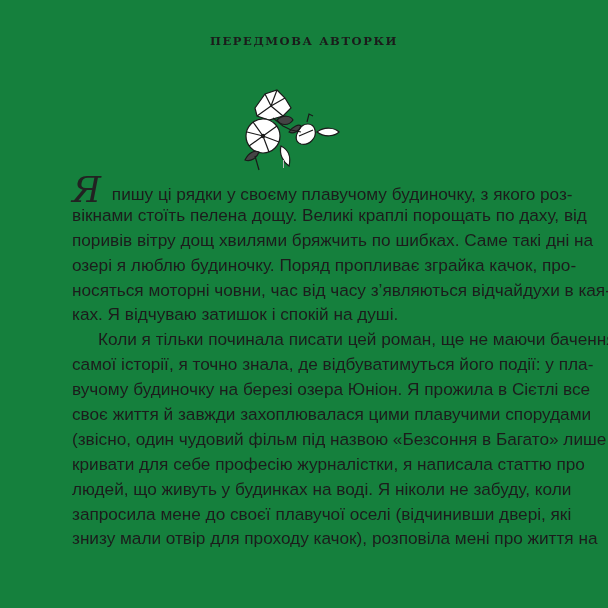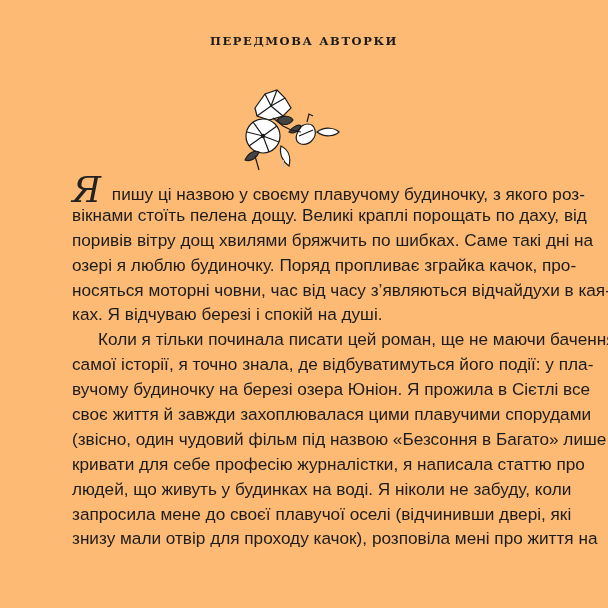--- a/index.html
+++ b/index.html
@@ -1,17 +1,17 @@
 <!DOCTYPE html>
 <html><head>
 <meta charset="utf-8">
 <style>
   html, body { margin:0; padding:0; background:#ffffff; }
   body { width:608px; height:608px; overflow:hidden; position:relative; }
-  .page { position:absolute; left:0; top:0; width:608px; height:608px; background:#fdba74; }
+  .page { position:absolute; left:0; top:0; width:608px; height:608px; background:#15803d; }
   .title {
     position:absolute; left:0; top:34px; width:608px; text-align:center;
     font-family:"DejaVu Serif", "Liberation Serif", serif;
     font-size:11.5px; letter-spacing:1.6px; color:#1b1b1b; font-weight:bold;
   }
   .ornament { position:absolute; left:243px; top:86px; width:110px; height:96px; }
   .text {
     position:absolute; left:72px; top:178px; width:458px;
     font-family:"Liberation Sans", "DejaVu Sans", sans-serif;
     font-size:17.2px; line-height:24.9px; color:#1c1c1c;
@@ -52,26 +52,26 @@
     <path d="M34 34 C40 28 48 30 50 34 C46 40 38 40 34 34 Z" fill="#444"></path>
     <path d="M46 46 C50 40 56 38 58 40 C56 46 50 48 46 46 Z" fill="#444"></path>
     <path d="M2 74 C6 66 12 64 16 66 C14 72 8 76 2 74 Z" fill="#444"></path>
     <path d="M12 70 L16 84"></path>
     <path d="M30 32 L40 40 L48 44 L58 46"></path>
   </svg>
 
   <div class="sep"></div>
 
   <div class="text">
-    <div class="line"><span class="dropcap">Я</span><span> пишу ці назвою у своєму плавучому будиночку, з якого роз-</span></div>
+    <div class="line"><span class="dropcap">Я</span><span> пишу ці рядки у своєму плавучому будиночку, з якого роз-</span></div>
     <div class="line">вікнами стоїть пелена дощу. Великі краплі порощать по даху, від</div>
     <div class="line">поривів вітру дощ хвилями бряжчить по шибках. Саме такі дні на</div>
     <div class="line">озері я люблю будиночку. Поряд пропливає зграйка качок, про-</div>
     <div class="line">носяться моторні човни, час від часу з’являються відчайдухи в кая-</div>
-    <div class="line last">ках. Я відчуваю березі і спокій на душі.</div>
+    <div class="line last">ках. Я відчуваю затишок і спокій на душі.</div>
 
     <div class="line indent">Коли я тільки починала писати цей роман, ще не маючи бачення</div>
     <div class="line">самої історії, я точно знала, де відбуватимуться його події: у пла-</div>
     <div class="line">вучому будиночку на березі озера Юніон. Я прожила в Сієтлі все</div>
     <div class="line">своє життя й завжди захоплювалася цими плавучими спорудами</div>
     <div class="line">(звісно, один чудовий фільм під назвою «Безсоння в Багато» лише</div>
     <div class="line">кривати для себе професію журналістки, я написала статтю про</div>
     <div class="line">людей, що живуть у будинках на воді. Я ніколи не забуду, коли</div>
     <div class="line">запросила мене до своєї плавучої оселі (відчинивши двері, які</div>
     <div class="line">знизу мали отвір для проходу качок), розповіла мені про життя на</div>

